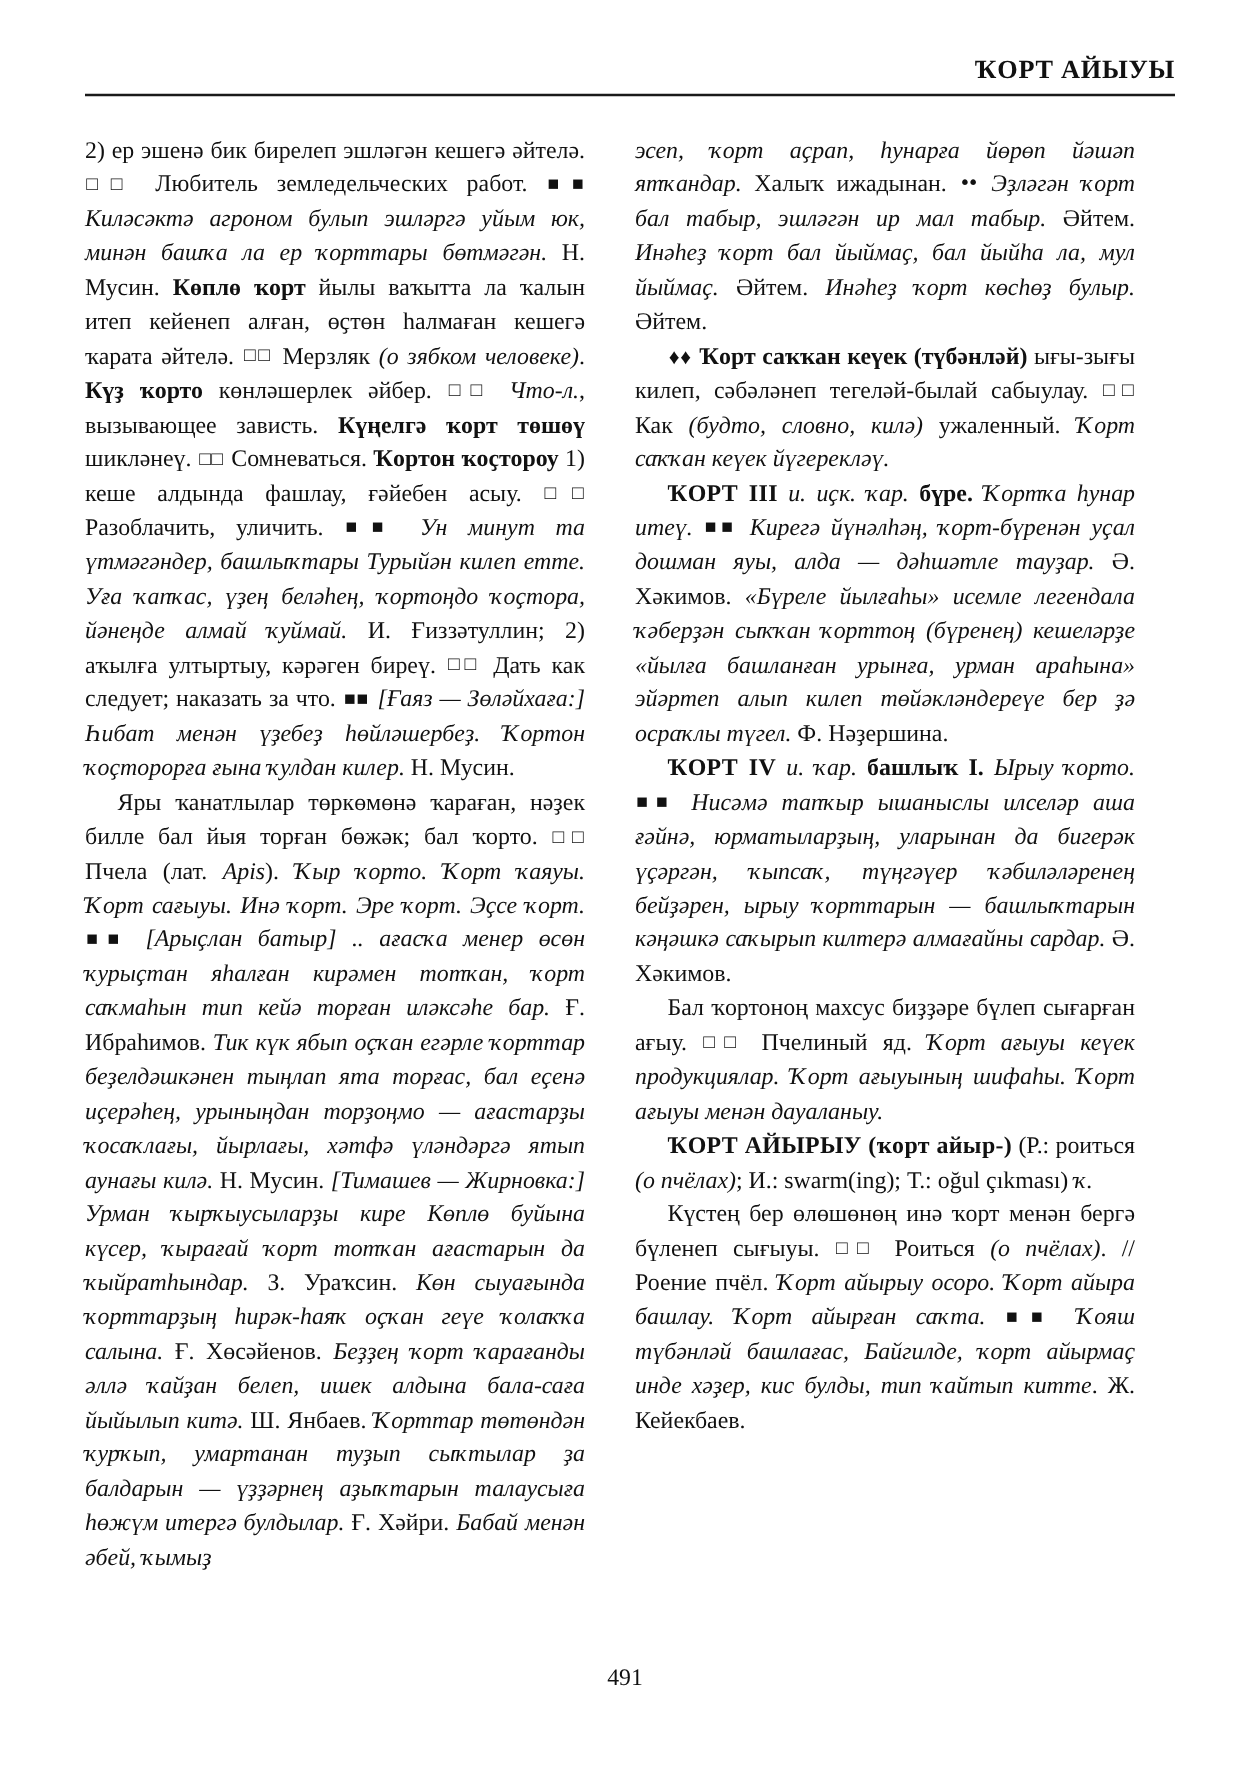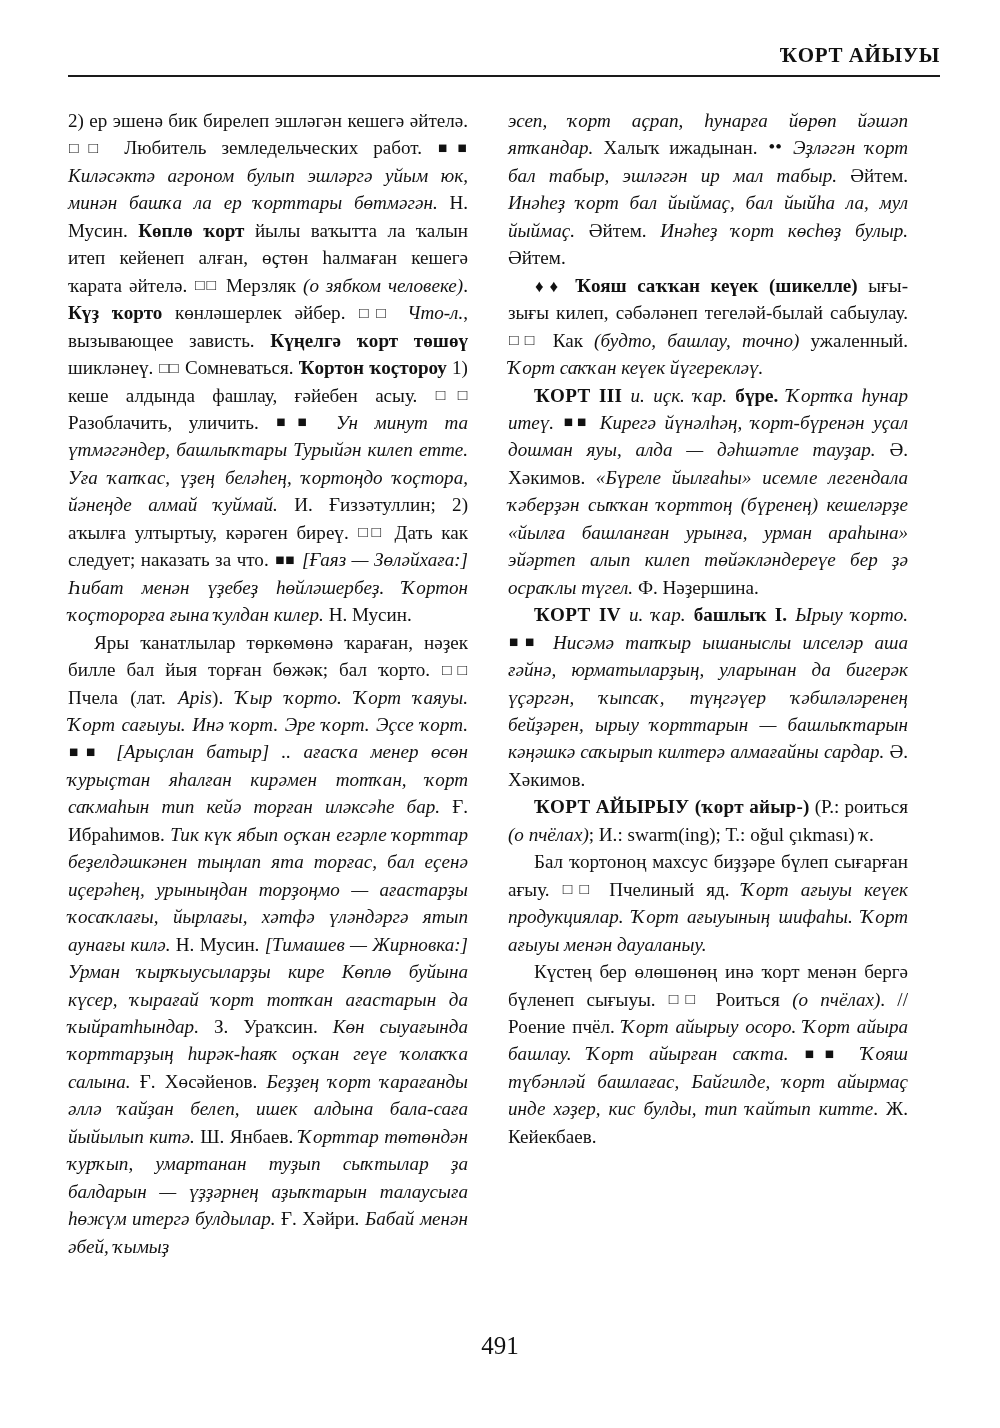--- a/index.html
+++ b/index.html
@@ -100,43 +100,43 @@
     font-family: Liberation Serif, serif;
   }
 
   
   .folio {
     position: absolute;
     left: 0;
     top: 1332px;
     width: 1000px;
     text-align: center;
-    font-size: 25px;
+    font-size: 19px;
   }
 </style>
 </head>
 <body>
 
 <div class="page">
 
   <div class="runhead">ҠОРТ АЙЫУЫ</div>
 
   <div class="rule"></div>
 
   <div class="columns">
     <div class="col col-left" id="col-left">
         <p><span>2) ер эшенә бик бирелеп эшләгән кешегә әйтелә. </span><span class="mark sq">□</span><span> Любитель земледельческих работ. </span><span class="mark fsq">■</span><span class="i"> Киләсәктә агроном булып эшләргә уйым юк, минән башҡа ла ер ҡорттары бөтмәгән.</span><span> Н. Мусин. </span><span class="b">Көплө ҡорт</span><span> йылы ваҡытта ла ҡалын итеп кейенеп алған, өҫтөн һалмаған кешегә ҡарата әйтелә. </span><span class="mark sq">□</span><span> Мерзляк </span><span class="i">(о зябком человеке)</span><span>. </span><span class="b">Күҙ ҡорто</span><span> көнләшерлек әйбер. </span><span class="mark sq">□</span><span> </span><span class="i">Что-л.</span><span>, вызывающее зависть. </span><span class="b">Күңелгә ҡорт төшөү</span><span> шикләнеү. </span><span class="mark sq">□</span><span> Сомневаться. </span><span class="b">Ҡортон ҡоҫтороу</span><span> 1) кеше алдында фашлау, ғәйебен асыу. </span><span class="mark sq">□</span><span> Разоблачить, уличить. </span><span class="mark fsq">■</span><span class="i"> Ун минут та үтмәгәндер, башлыҡтары Турыйән килеп етте. Уға ҡапҡас, үҙең беләһең, ҡортоңдо ҡоҫтора, йәнеңде алмай ҡуймай.</span><span> И. Ғиззәтуллин; 2) аҡылға ултыртыу, кәрәген биреү. </span><span class="mark sq">□</span><span> Дать как следует; наказать за что. </span><span class="mark fsq">■</span><span class="i"> [Ғаяз — Зөләйхаға:] Һибат менән үҙебеҙ һөйләшербеҙ. Ҡортон ҡоҫторорға ғына ҡулдан килер.</span><span> Н. Мусин.</span></p>
         <p class="ind"><span>Яры ҡанатлылар төркөмөнә ҡараған, нәҙек билле бал йыя торған бөжәк; бал ҡорто. </span><span class="mark sq">□</span><span> Пчела (лат. </span><span class="i">Apis</span><span>). </span><span class="i">Ҡыр ҡорто. Ҡорт ҡаяуы. Ҡорт сағыуы. Инә ҡорт. Эре ҡорт. Эҫсе ҡорт.</span><span> </span><span class="mark fsq">■</span><span class="i"> [Арыҫлан батыр] .. ағасҡа менер өсөн ҡурыҫтан яһалған кирәмен тотҡан, ҡорт саҡмаһын тип кейә торған иләксәһе бар.</span><span> Ғ. Ибраһимов. </span><span class="i">Тик күк ябып оҫҡан егәрле ҡорттар беҙелдәшкәнен тыңлап ята торғас, бал еҫенә иҫерәһең, урыныңдан торҙоңмо — ағастарҙы ҡосаҡлағы, йырлағы, хәтфә үләндәргә ятып аунағы килә.</span><span> Н. Мусин. </span><span class="i">[Тимашев — Жирновка:] Урман ҡырҡыусыларҙы кире Көплө буйына күсер, ҡырағай ҡорт тотҡан ағастарын да ҡыйратһындар.</span><span> З. Ураҡсин. </span><span class="i">Көн сыуағында ҡорттарҙың һирәк-һаяҡ оҫҡан геүе ҡолаҡҡа салына.</span><span> Ғ. Хөсәйенов. </span><span class="i">Беҙҙең ҡорт ҡарағанды әллә ҡайҙан белеп, ишек алдына бала-саға йыйылып китә.</span><span> Ш. Янбаев. </span><span class="i">Ҡорттар төтөндән ҡурҡып, умартанан туҙып сыҡтылар ҙа балдарын — үҙҙәрнең аҙыҡтарын талаусыға һөжүм итергә булдылар.</span><span> Ғ. Хәйри. </span><span class="i">Бабай менән әбей, ҡымыҙ</span></p>
       </div>
     <div class="col col-right" id="col-right">
         <p><span class="i">эсеп, ҡорт аҫрап, һунарға йөрөп йәшәп ятҡандар.</span><span> Халыҡ ижадынан. </span><span class="mark dot">•</span><span> </span><span class="i">Эҙләгән ҡорт бал табыр, эшләгән ир мал табыр.</span><span> Әйтем. </span><span class="i">Инәһеҙ ҡорт бал йыймаҫ, бал йыйһа ла, мул йыймаҫ.</span><span> Әйтем. </span><span class="i">Инәһеҙ ҡорт көсһөҙ булыр.</span><span> Әйтем.</span></p>
-        <p class="ind"><span class="mark dia">♦</span><span> </span><span class="b">Ҡояш саҡҡан кеүек (шикелле)</span><span> ығы-зығы килеп, сәбәләнеп тегеләй-былай сабыулау. </span><span class="mark sq">□</span><span> Как </span><span class="i">(будто, башлау, точно)</span><span> ужаленный. </span><span class="i">Ҡорт саҡҡан кеүек йүгерекләү.</span></p>
+        <p class="ind"><span class="mark dia">♦</span><span> </span><span class="b">Ҡорт саҡҡан кеүек (түбәнләй)</span><span> ығы-зығы килеп, сәбәләнеп тегеләй-былай сабыулау. </span><span class="mark sq">□</span><span> Как </span><span class="i">(будто, словно, килә)</span><span> ужаленный. </span><span class="i">Ҡорт саҡҡан кеүек йүгерекләү.</span></p>
         <p class="ind"><span class="hw">ҠОРТ III</span><span> </span><span class="i">и. иҫк. ҡар.</span><span> </span><span class="b">бүре.</span><span> </span><span class="i">Ҡортҡа һунар итеү.</span><span> </span><span class="mark fsq">■</span><span class="i"> Кирегә йүнәлһәң, ҡорт-бүренән уҫал дошман яуы, алда — дәһшәтле тауҙар.</span><span> Ә. Хәкимов. </span><span class="i">«Бүреле йылғаһы» исемле легендала ҡәберҙән сыҡҡан ҡорттоң (бүренең) кешеләрҙе «йылға башланған урынға, урман араһына» эйәртеп алып килеп төйәкләндереүе бер ҙә осраҡлы түгел.</span><span> Ф. Нәҙершина.</span></p>
         <p class="ind"><span class="hw">ҠОРТ IV</span><span> </span><span class="i">и. ҡар.</span><span> </span><span class="b">башлыҡ I.</span><span> </span><span class="i">Ырыу ҡорто.</span><span> </span><span class="mark fsq">■</span><span class="i"> Нисәмә тапҡыр ышаныслы илселәр аша ғәйнә, юрматыларҙың, уларынан да бигерәк үҫәргән, ҡыпсаҡ, түңгәүер ҡәбиләләренең бейҙәрен, ырыу ҡорттарын — башлыҡтарын кәңәшкә саҡырып килтерә алмағайны сардар.</span><span> Ә. Хәкимов.</span></p>
+        <p class="ind"><span>Бал ҡортоноң махсус биҙҙәре бүлеп сығарған ағыу. </span><span class="mark sq">□</span><span> Пчелиный яд. </span><span class="i">Ҡорт ағыуы кеүек продукциялар. Ҡорт ағыуының шифаһы. Ҡорт ағыуы менән дауаланыу.</span></p>
         <p class="ind"><span class="hw">ҠОРТ АЙЫРЫУ (ҡорт айыр-)</span><span> (Р.: роиться </span><span class="i">(о пчёлах)</span><span>; И.: swarm(ing); Т.: oğul çıkması) </span><span class="i">ҡ.</span></p>
-        <p class="ind"><span>Бал ҡортоноң махсус биҙҙәре бүлеп сығарған ағыу. </span><span class="mark sq">□</span><span> Пчелиный яд. </span><span class="i">Ҡорт ағыуы кеүек продукциялар. Ҡорт ағыуының шифаһы. Ҡорт ағыуы менән дауаланыу.</span></p>
         <p class="ind"><span>Күстең бер өлөшөнөң инә ҡорт менән бергә бүленеп сығыуы. </span><span class="mark sq">□</span><span> Роиться </span><span class="i">(о пчёлах)</span><span>. // Роение пчёл. </span><span class="i">Ҡорт айырыу осоро. Ҡорт айыра башлау. Ҡорт айырған саҡта.</span><span> </span><span class="mark fsq">■</span><span class="i"> Ҡояш түбәнләй башлағас, Байгилде, ҡорт айырмаҫ инде хәҙер, кис булды, тип ҡайтып китте</span><span>. Ж. Кейекбаев.</span></p>
       </div>
   </div>
 
   <div class="folio">491</div>
 
 </div>
 
 </body></html>

